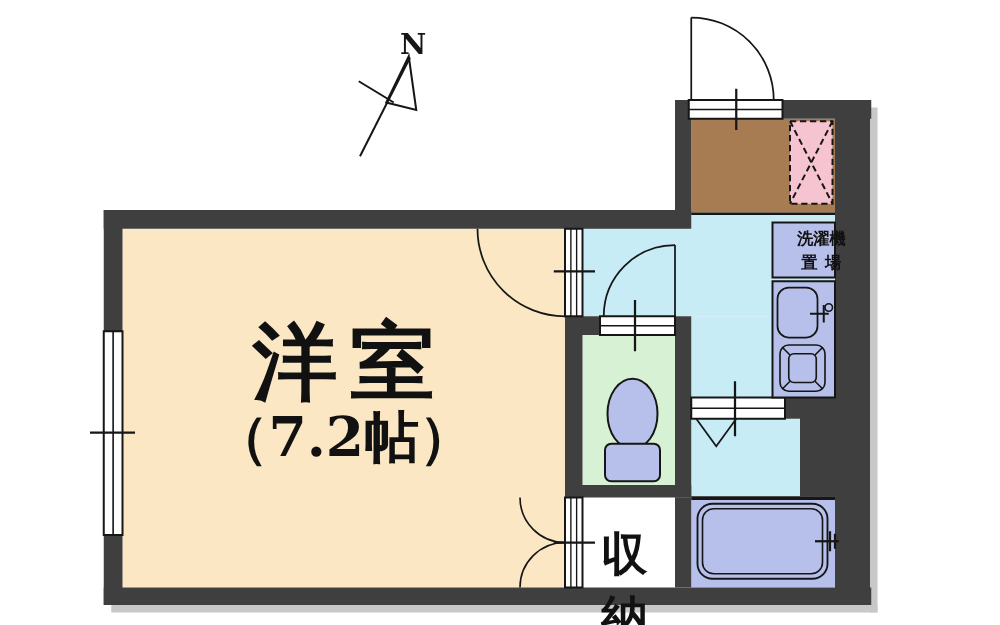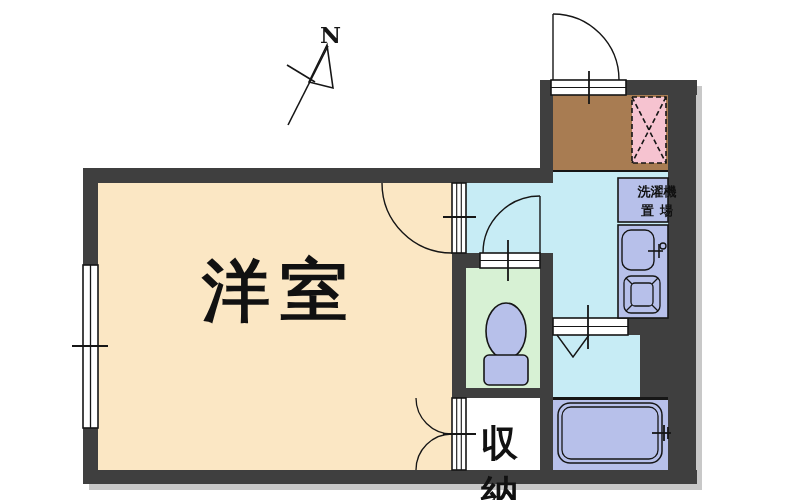--- a/index.html
+++ b/index.html
@@ -141,20 +141,21 @@
       <rect x="558" y="403" width="104" height="60" rx="12" stroke-width="1.5"></rect>
       <rect x="562" y="407" width="96" height="52" rx="9" stroke-width="1.3"></rect>
       <line x1="652" y1="433" x2="671" y2="433" stroke-width="1.8"></line>
       <line x1="664" y1="425" x2="664" y2="441" stroke-width="1.8"></line>
       <line x1="668" y1="427" x2="668" y2="439" stroke-width="1.8"></line>
     </g>
   </svg>
 
   <div class="label main-label">
     <div class="l1">洋室</div>
+    <div class="l2">（7.2帖）</div>
   </div>
 
   <div class="label storage-label">収納</div>
 
   <div class="label laundry-label">
     <div class="l1">洗濯機</div>
     <div class="l2">置場</div>
   </div>
 
 </div>

